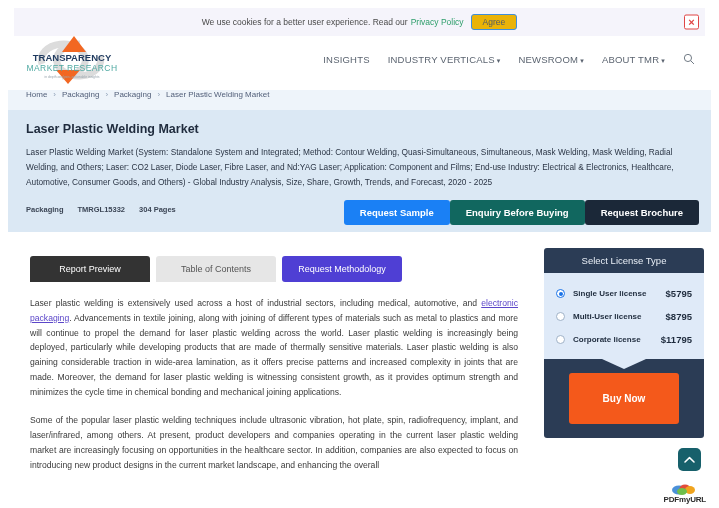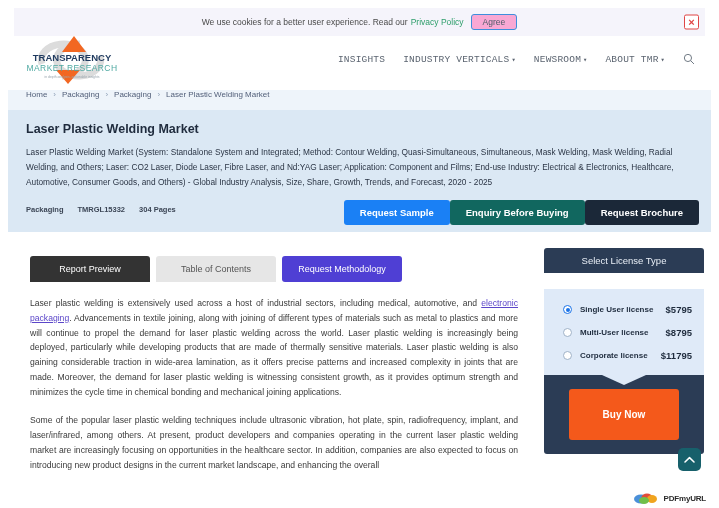--- a/index.html
+++ b/index.html
@@ -17,21 +17,21 @@
   
   .cookie-bar{
     position:absolute; top:8px; left:14px; right:14px; height:28px;
     background:#f5f4fb;
     display:flex; align-items:center; justify-content:center;
   }
   .cookie-text{ font-size:8.5px; color:#4a4a4a; white-space:nowrap; }
   .cookie-link{ color:#2e9e6b; text-decoration:none; font-size:8.5px; }
   .agree-btn{
     display:inline-block; margin-left:7px; padding:2px 11px;
-    border:1px solid #3f8edc; border-radius:3px; background:#f9a8d4;
+    border:1px solid #3f8edc; border-radius:3px; background:#eab308;
     color:#4f5b68; font-size:8.5px; cursor:pointer;
   }
   .cookie-close{
     position:absolute; right:6px; top:50%; transform:translateY(-50%);
     width:15px; height:15px; border:1px solid #e04545; border-radius:2px;
     background:#fff; color:#e04545; font-size:11px; line-height:13px;
     text-align:center; cursor:pointer; font-weight:bold;
   }
 
   
@@ -43,21 +43,21 @@
   .logo-wrap{
     position:absolute; left:22px; top:-2px; width:100px; height:52px;
   }
   .logo-wrap svg{ display:block; }
   .nav{
     position:absolute; right:24px; top:17px;
     display:flex; align-items:center; gap:18px;
   }
   .nav-item{
     font-size:9.5px; color:#5b6470; letter-spacing:.2px;
-    white-space:nowrap; cursor:pointer; font-family:Liberation Mono, monospace;
+    white-space:nowrap; cursor:pointer; font-family:Liberation Sans, sans-serif;
   }
   .caret{ font-size:7px; margin-left:2px; color:#5b6470; }
   .search-ico{ width:12px; height:12px; cursor:pointer; }
 
   
   .crumb-bar{
     position:absolute; top:90px; left:8px; right:8px; height:28px;
     background:#eef4fa;
     display:flex; padding-left:18px; gap:6px;
   }
@@ -123,21 +123,21 @@
 
   
   .license{
     position:absolute; top:248px; right:15px; width:160px;
   }
   .lic-head{
     background:#2b3c55; color:#e8eef6; font-size:9.5px;
     text-align:center; padding:7px 0; border-radius:3px 3px 0 0;
   }
   .lic-body{
-    background:#dfeaf8; padding:9px 12px 8px 19px;margin-top:16px;
+    background:#dfeaf8; padding:9px 12px 8px 12px;
   }
   .lic-row{
     display:flex; align-items:center; height:23px; cursor:pointer;
   }
   .radio{
     width:9px; height:9px; border-radius:50%;
     border:1px solid #9fb2c8; background:#fff;
     margin-right:8px; flex:0 0 auto; position:relative;
   }
   .radio.on{ border-color:#1a73e8; }
@@ -164,21 +164,21 @@
 
   
   .to-top{
     position:absolute; right:18px; top:448px;
     width:23px; height:23px; border-radius:5px; background:#17606b;
     display:flex; align-items:center; justify-content:center; cursor:pointer;
   }
   .to-top svg{ display:block; }
   .watermark{
     position:absolute; right:13px; bottom:4px;
-    display:flex; flex-direction:row; align-items:center;text-align:center;
+    display:flex; flex-direction:column; align-items:center;text-align:center;
   }
   .wm-text{ font-size:8px; font-weight:bold; color:#2b2b2b; letter-spacing:-.2px; }
 </style>
 </head>
 <body>
 
 <div class="cookie-bar">
   <span class="cookie-text">We use cookies for a better user experience. Read our</span>
   <span>&nbsp;</span>
   <a class="cookie-link" href="#">Privacy Policy</a>

